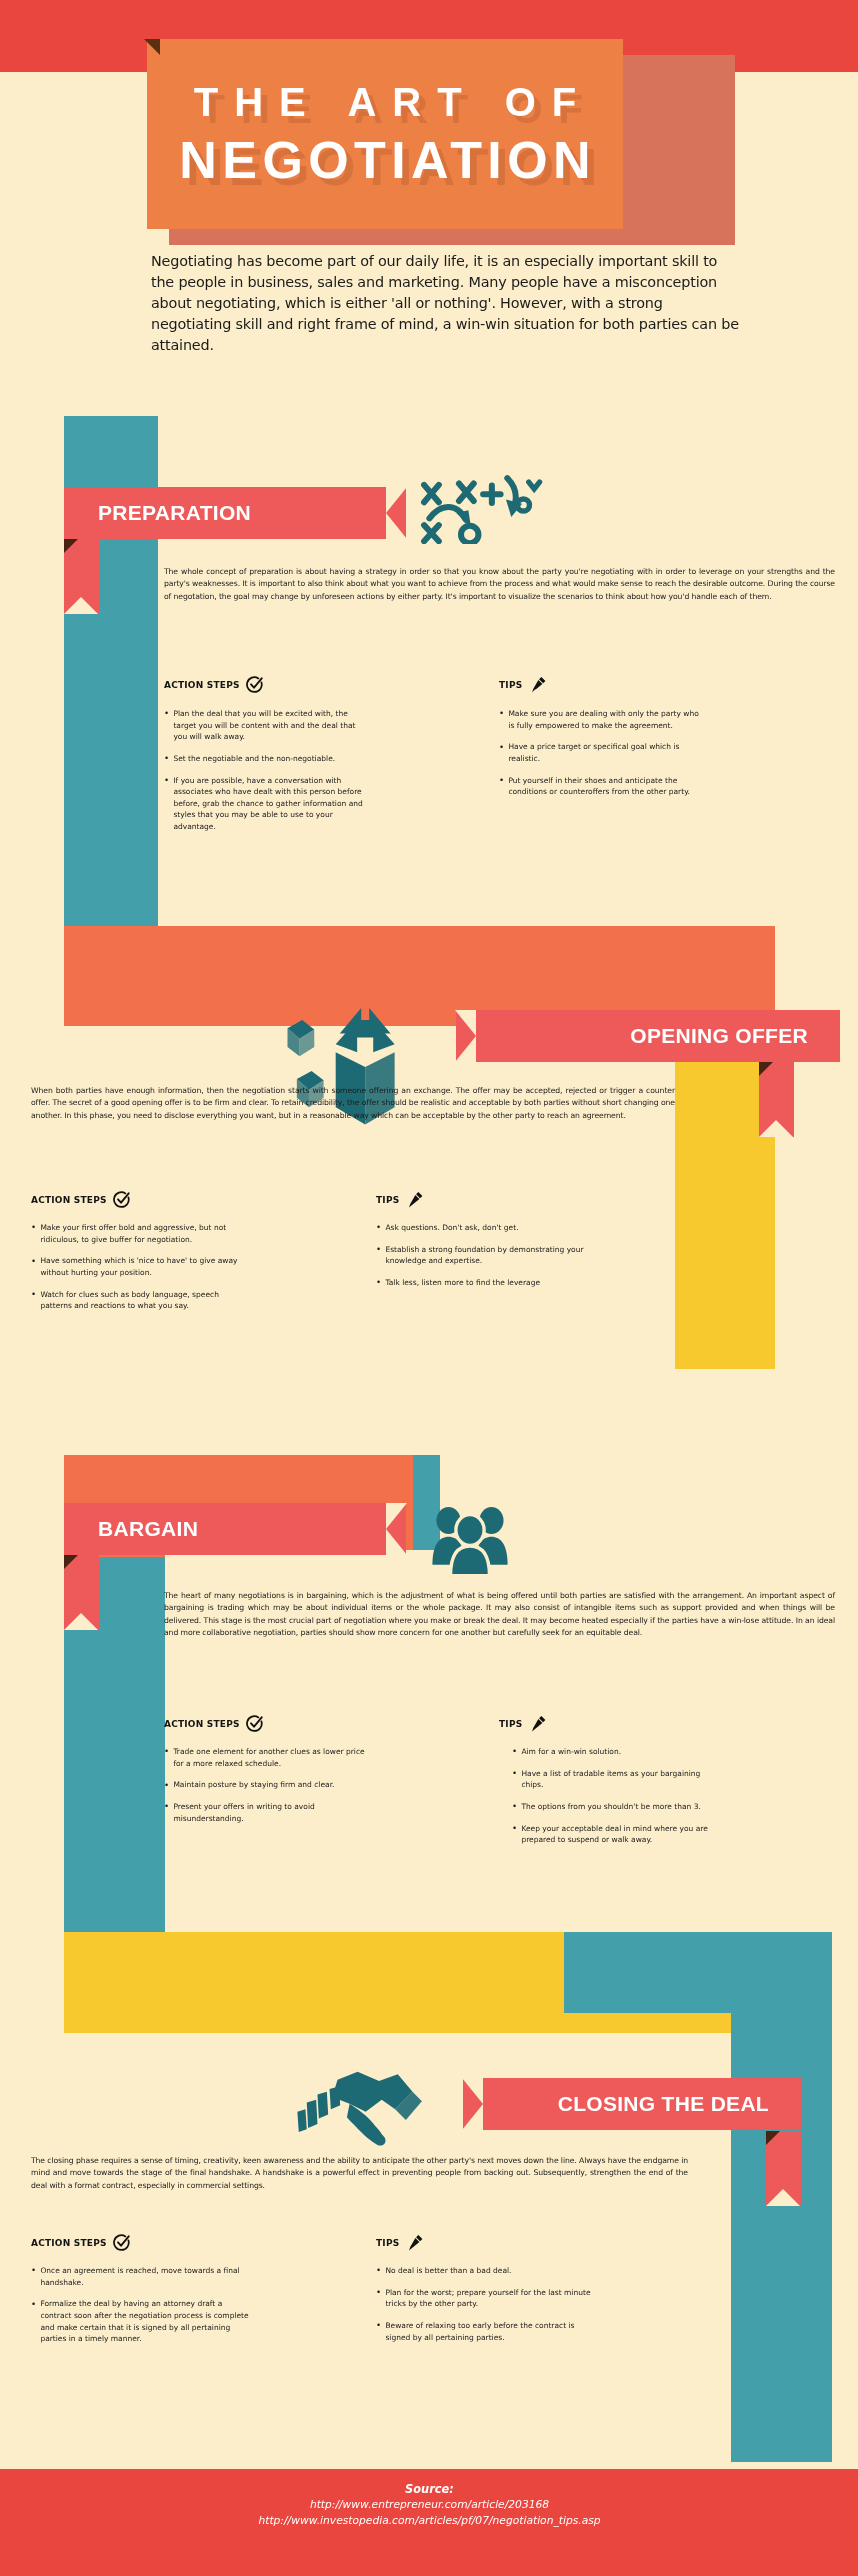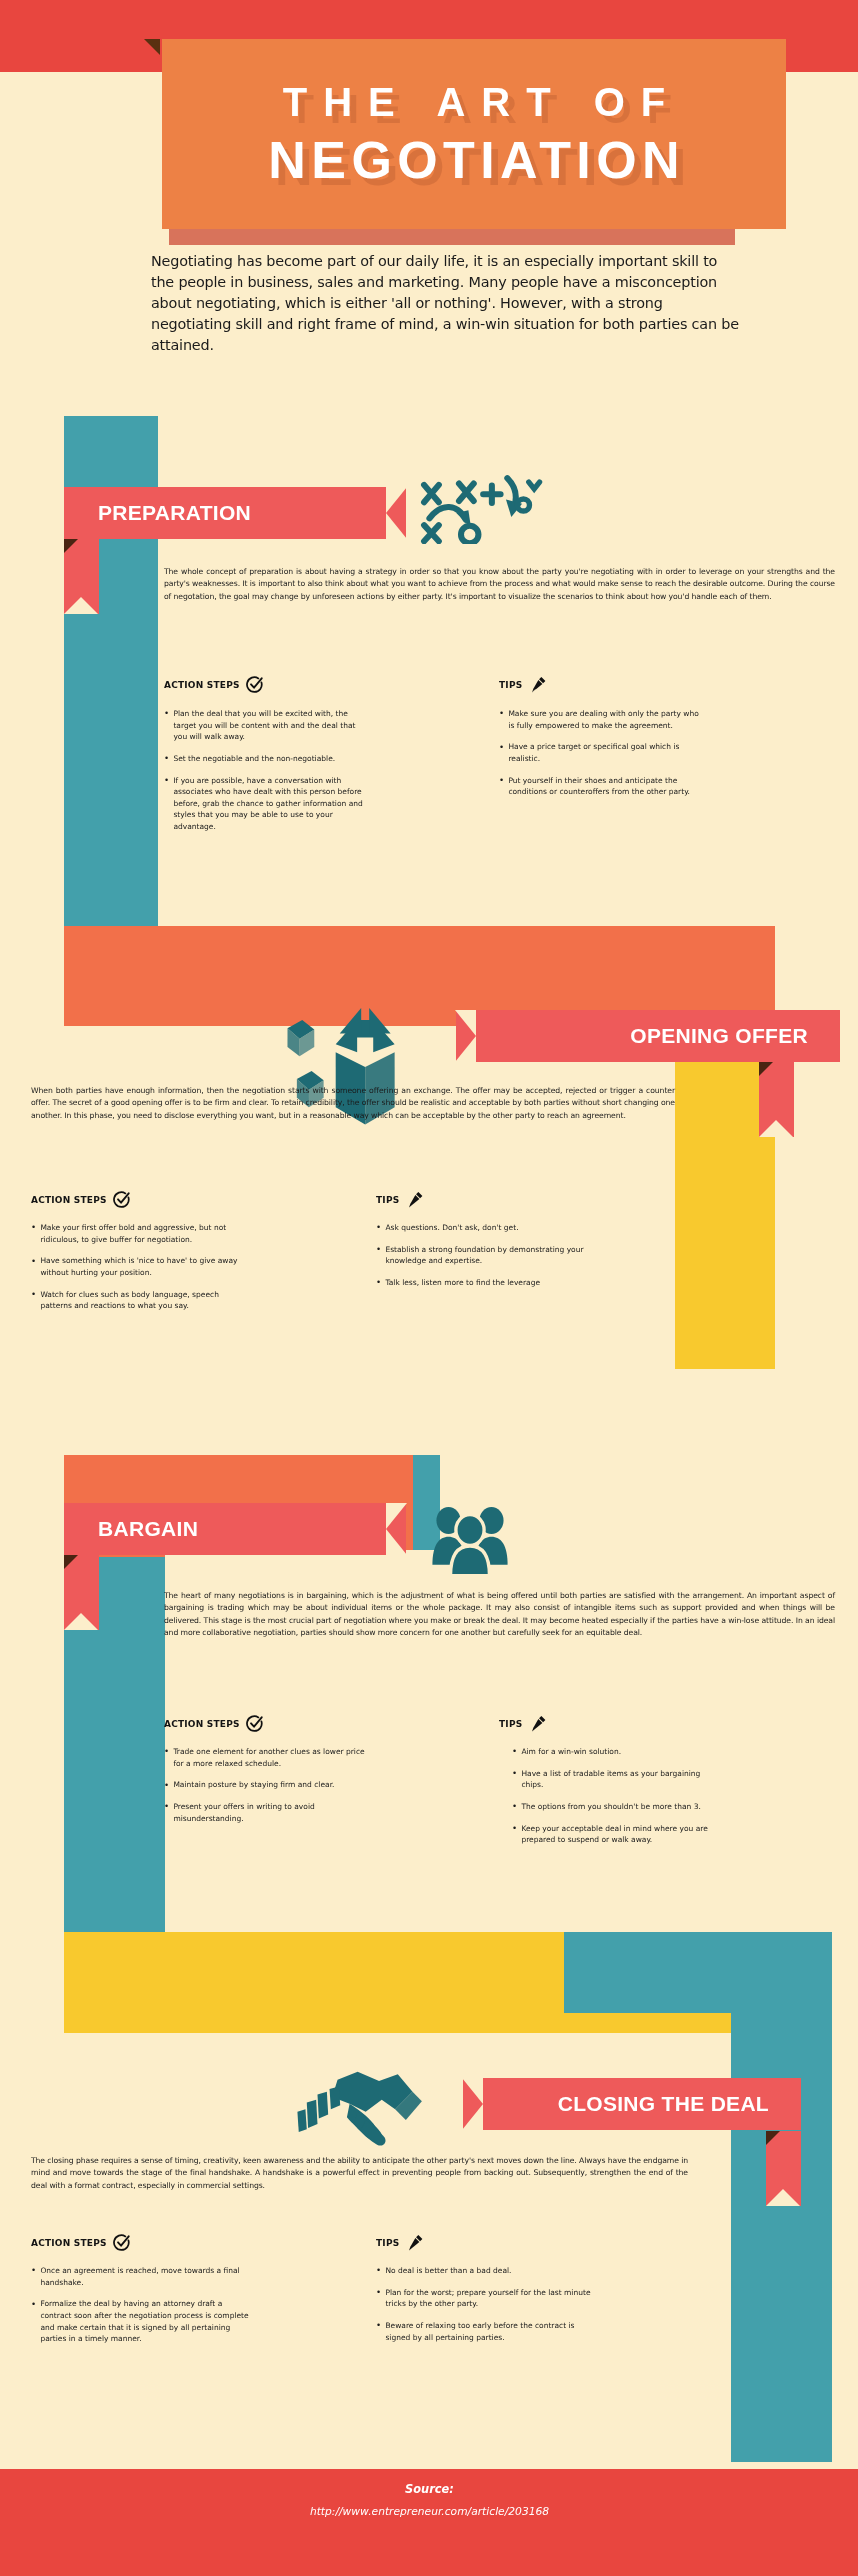--- a/index.html
+++ b/index.html
@@ -25,21 +25,21 @@
     left: 0; top: 2469px; width: 859px; height: 107px;
     background: #e8463f;
   }
 
   
   #title-shadow {
     left: 169px; top: 55px; width: 566px; height: 190px;
     background: #d8735b;
   }
   #title-card {
-    left: 162px; top: 39px; width: 624px; height: 190px;
+    left: 147px; top: 39px; width: 476px; height: 190px;
     background: #ed8145;
     display: flex; flex-direction: column;
     align-items: center; justify-content: center;
   }
   .title-line {
     color: #ffffff;
     font-weight: 700;
     line-height: 1;
     text-align: center;
     white-space: nowrap;
@@ -190,21 +190,21 @@
 
   
   #footer {
     position: absolute;
     left: 0; top: 2482px; width: 859px;
     text-align: center;
     color: #ffffff;
     font-family: "DejaVu Sans", sans-serif;
     font-style: italic;
   }
-  #footer .src-label { font-weight: 700; font-size: 11.4px; margin-bottom: 8px; }
+  #footer .src-label { font-weight: 700; font-size: 11.4px; margin-bottom: 1px; }
   #footer .src-line  { font-size: 10.7px; line-height: 1.45; }
 </style>
 </head>
 <body>
 
 <div class="abs" id="band-teal-1b"></div>
 <div class="abs" id="band-teal-1"></div>
 <div class="abs" id="band-teal-1c"></div>
 
 <div class="abs" id="band-orange-1r"></div>
@@ -435,14 +435,15 @@
 <ul class="bullets" style="left:376px; top:2265px; width:221px;">
   <li>No deal is better than a bad deal.</li>
   <li>Plan for the worst; prepare yourself for the last minute tricks by the other party.</li>
   <li>Beware of relaxing too early before the contract is signed by all pertaining parties.</li>
 </ul>
 
 <div class="abs" id="bottom-bar"></div>
 <div id="footer">
   <div class="src-label">Source:</div>
   <div class="src-line">http://www.entrepreneur.com/article/203168</div>
+  <div class="src-line">http://www.investopedia.com/articles/pf/07/negotiation_tips.asp</div>
 </div>
 
 
 </body></html>

